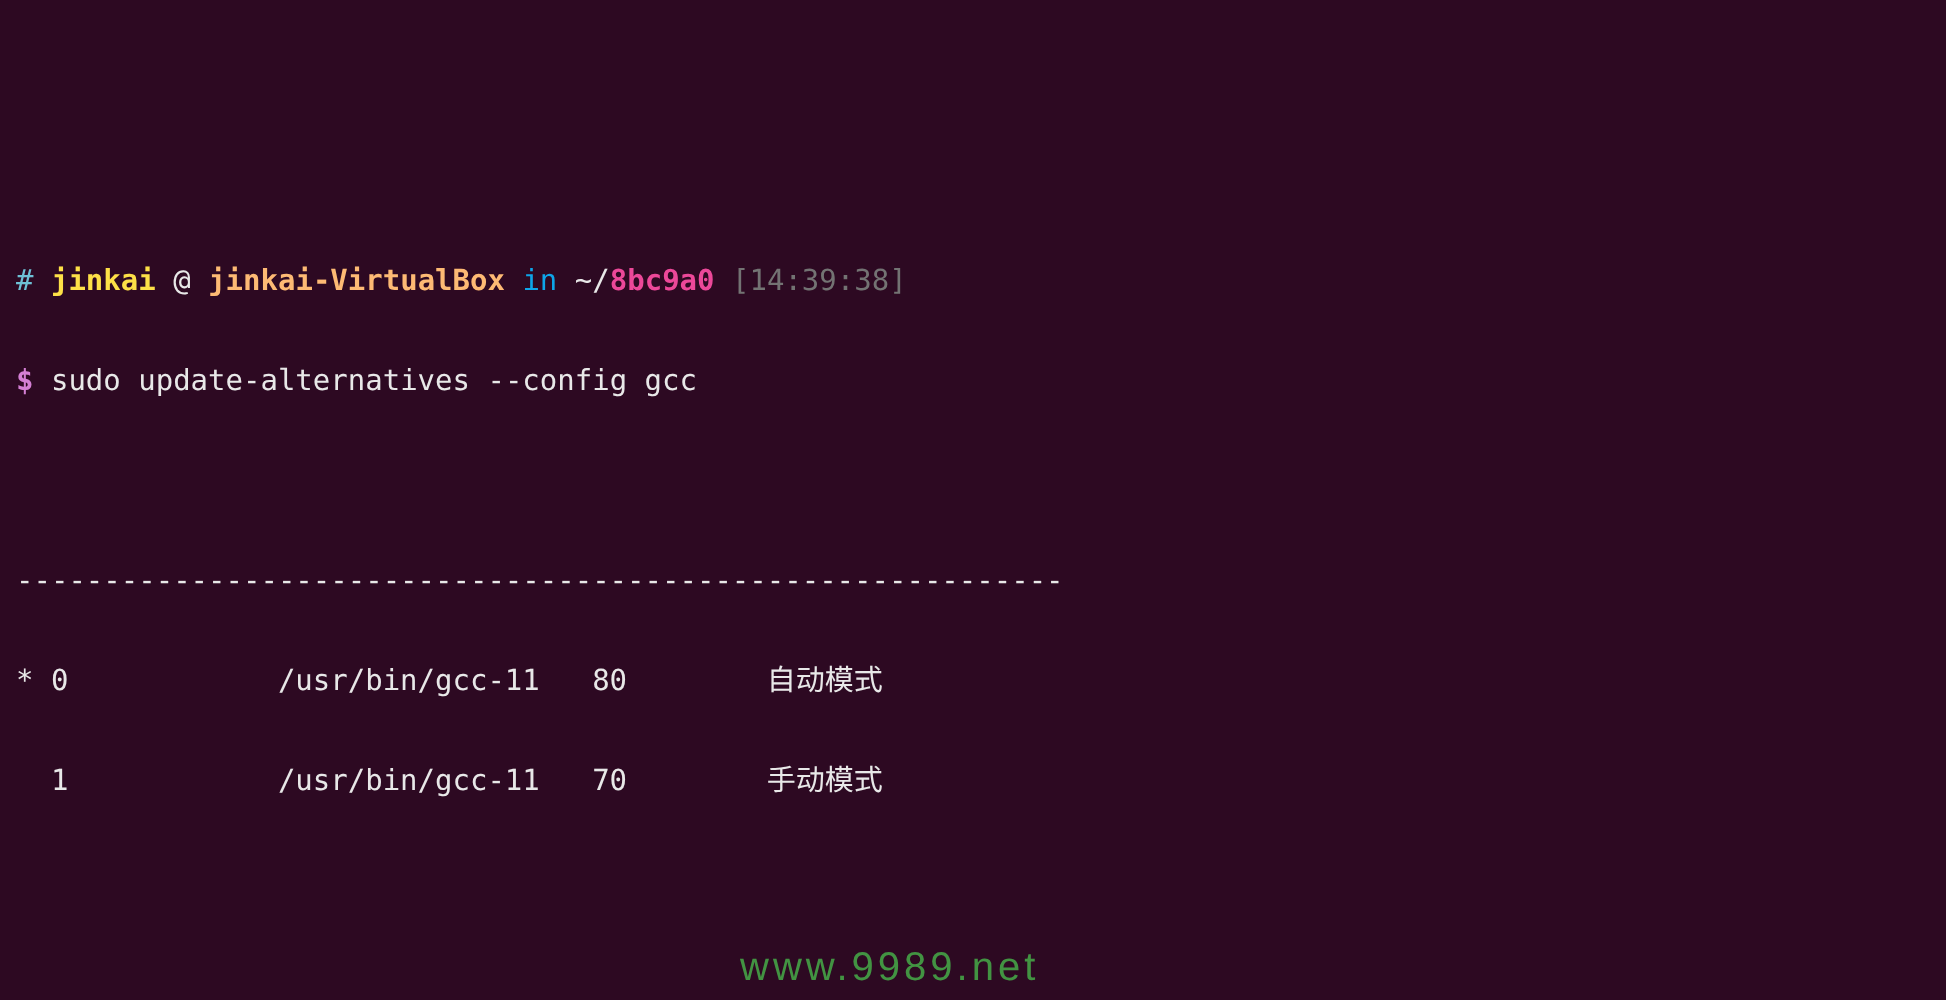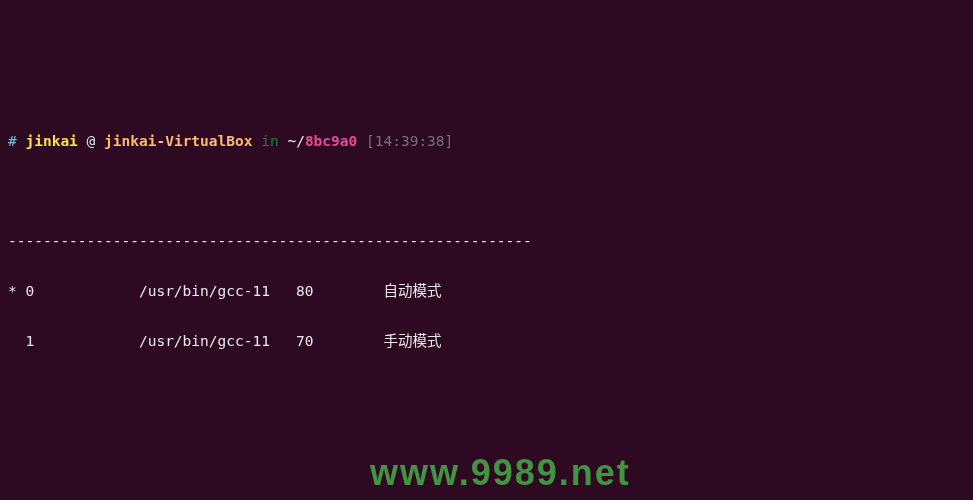--- a/index.html
+++ b/index.html
@@ -13,46 +13,47 @@
     width: 973px;
     height: 500px;
     overflow: hidden;
     white-space: pre;
     position: relative;
   }
   .hash    { color: #6ec1d6; }
   .user    { color: #fde047; font-weight: bold; }
   .at      { color: #e8e8e8; }
   .host    { color: #fdba74; font-weight: bold; }
-  .in      { color: #15803d; }
+  .in      { color: #0ea5e9; }
   .path    { color: #ec4899; font-weight: bold; }
   .time    { color: #737373; }
   .dollar  { color: #d47fd4; font-weight: bold; }
   .cmd     { color: #e8e8e8; }
   .out     { color: #e8e8e8; }
   .watermark {
     position: absolute;
     left: 370px;
-    top: 460px;
+    top: 472px;
     color: #47b24a;
-    font-size: 36px;
-    font-weight: bold;
+    font-size: 20px;
+    font-weight: normal;
     letter-spacing: 2px;
     opacity: 0.82;
     font-family: Arial, sans-serif;
     pointer-events: none;
   }
 </style>
 </head>
 <body>
 
 
 
 <div>
 <div><span class="hash">#</span> <span class="user">jinkai</span> <span class="at">@</span> <span class="host">jinkai-VirtualBox</span> <span class="in">in</span> <span class="out">~/</span><span class="path">8bc9a0</span> <span class="time">[14:39:38]</span></div>
+<div><span class="dollar">$</span> <span class="cmd">sudo update-alternatives --config gcc</span></div>
 <div class="out"> </div>
 <div class="out">------------------------------------------------------------</div>
 <div class="out">* 0            /usr/bin/gcc-11   80        自动模式</div>
 <div class="out">  1            /usr/bin/gcc-11   70        手动模式</div>
 
 
 
 
 
 

